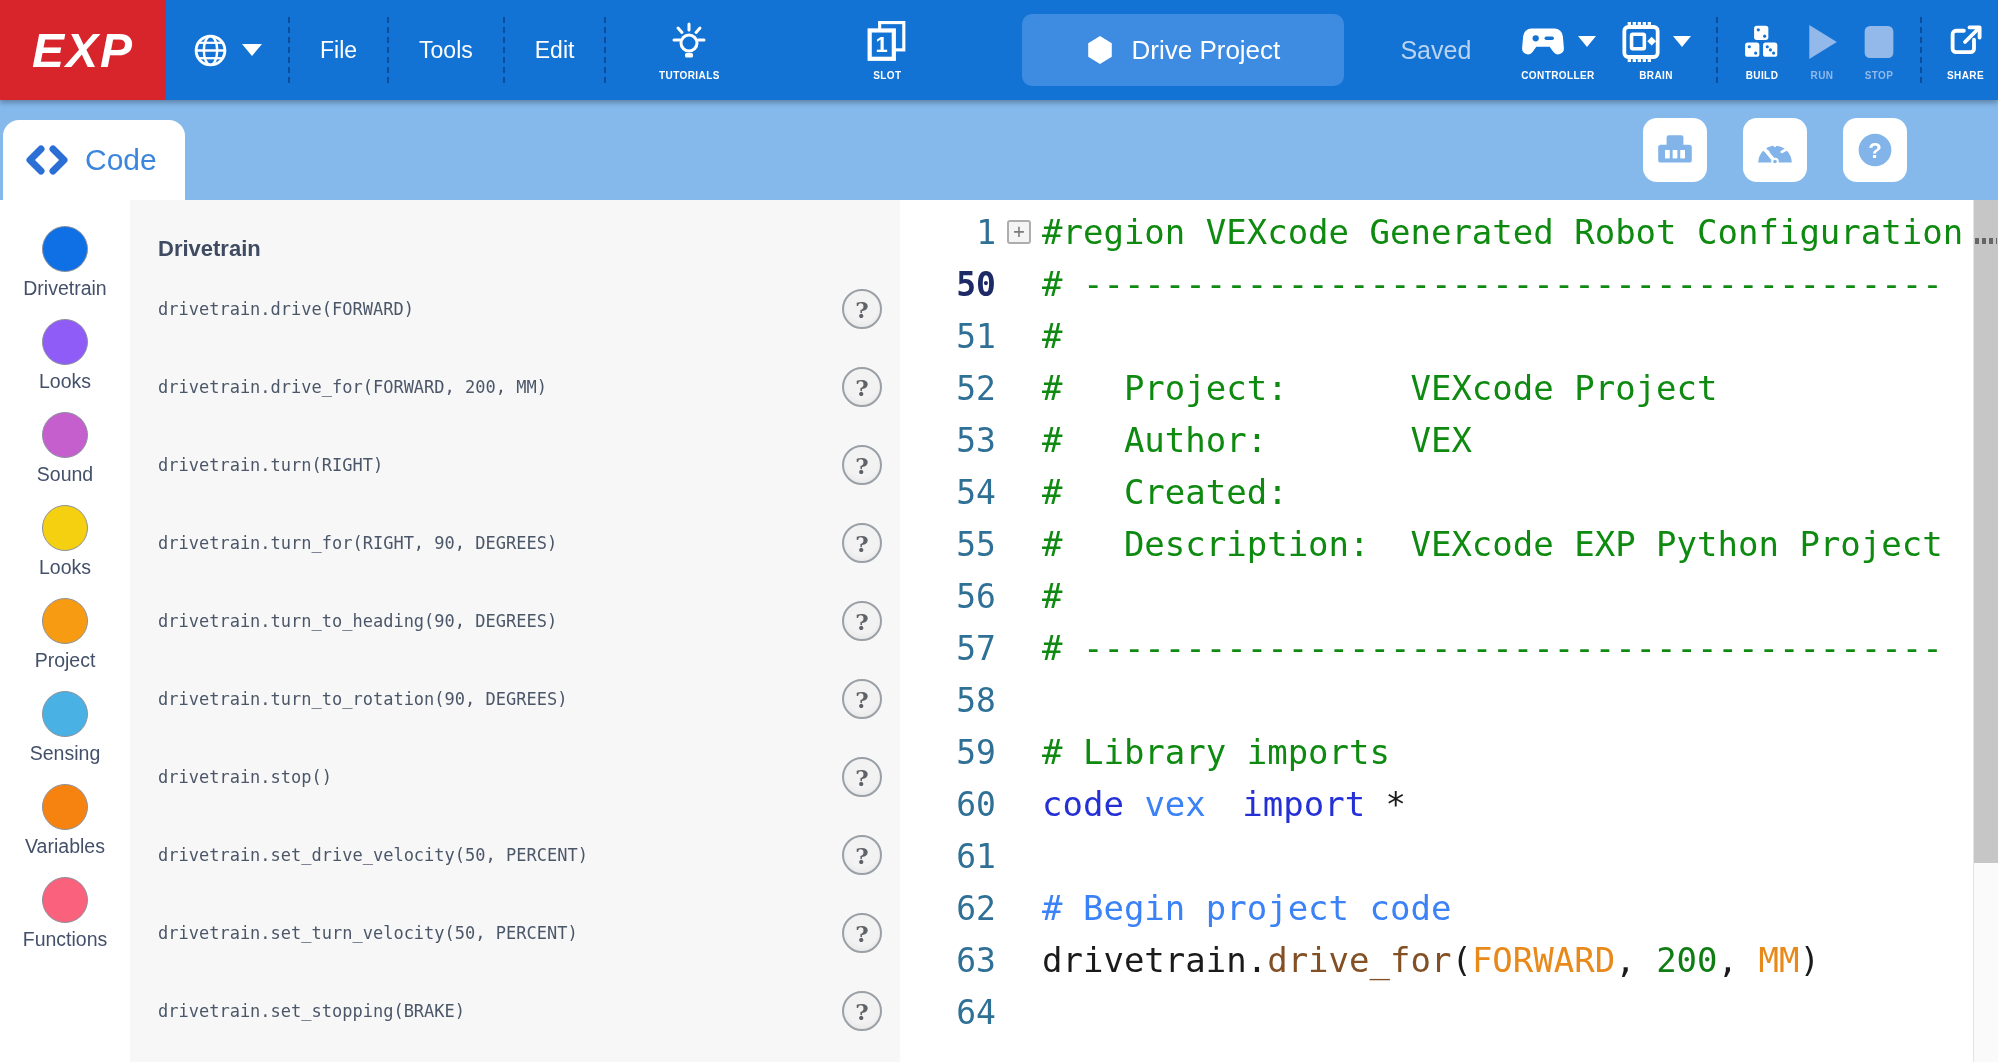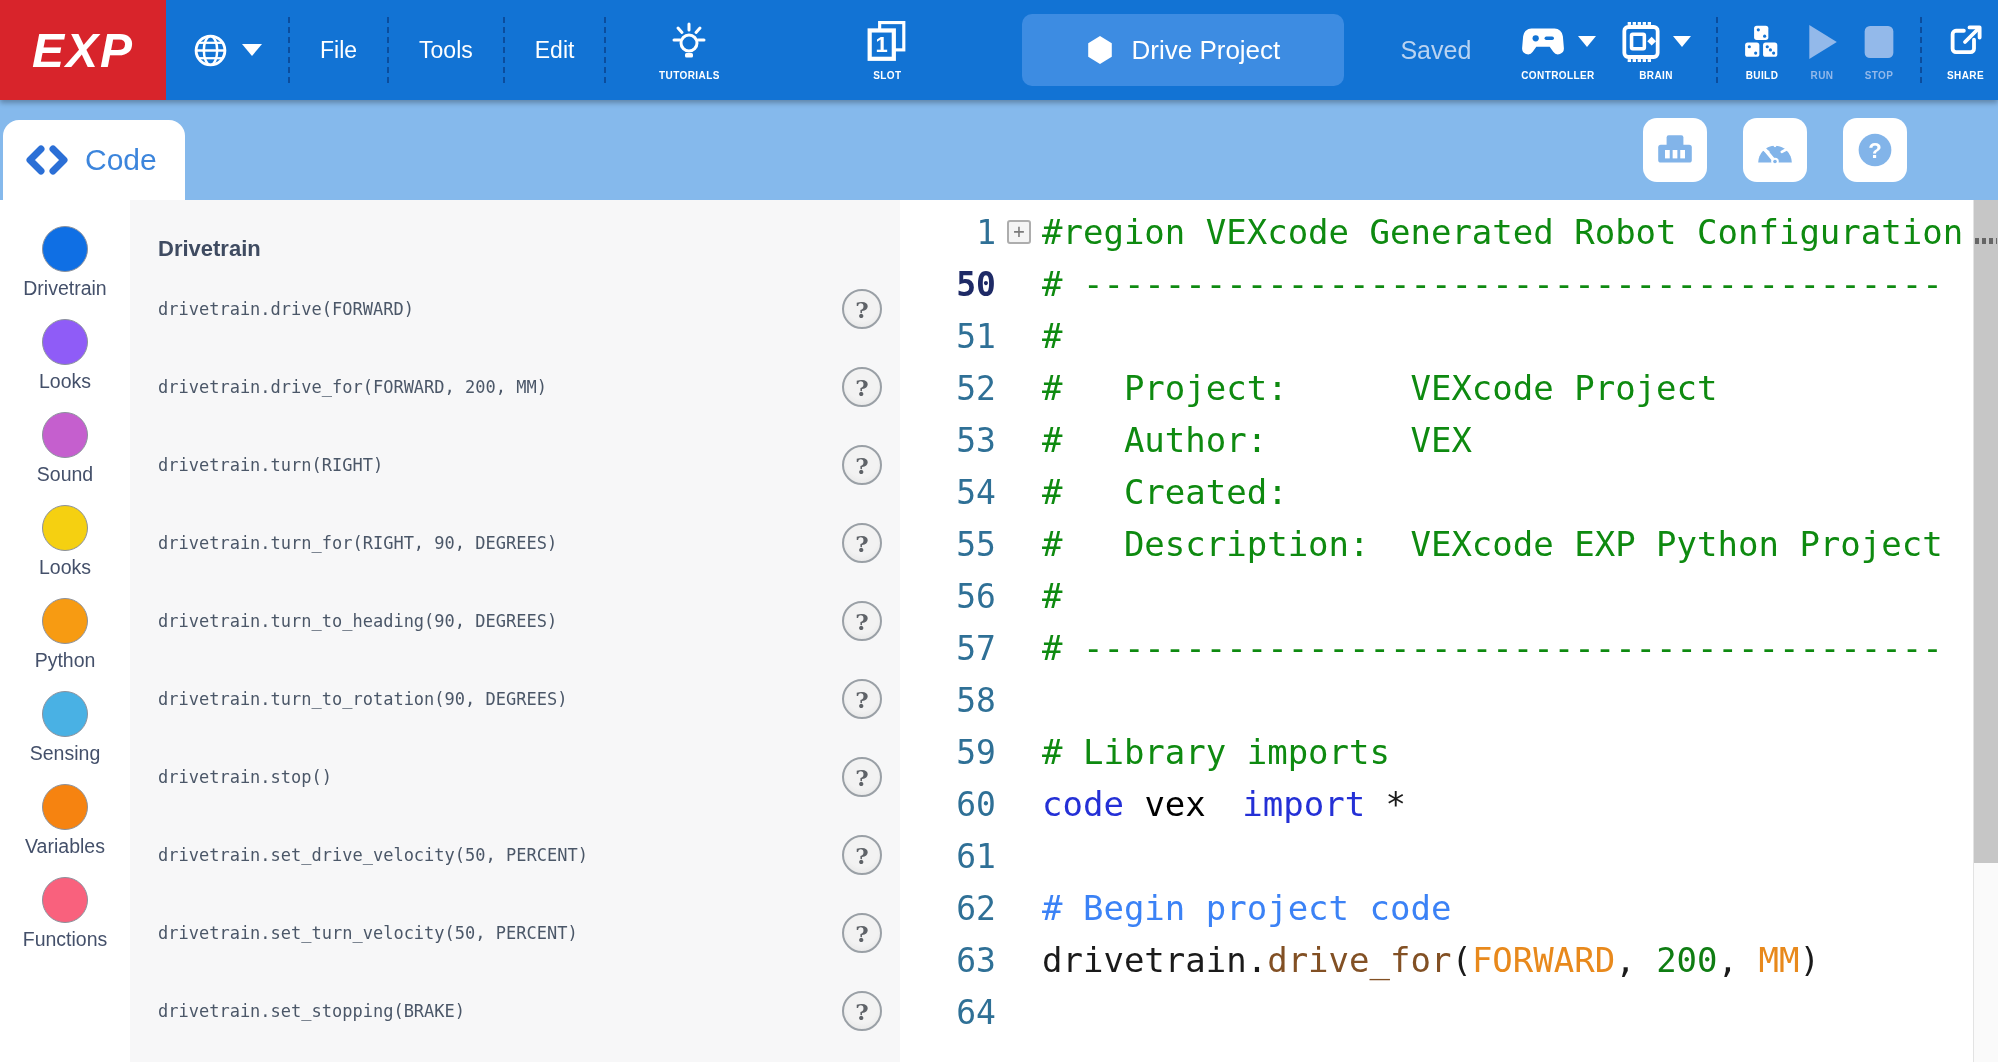--- a/index.html
+++ b/index.html
@@ -314,21 +314,21 @@
       <div class="cat-item">
     <span class="cat-circle" style="background: rgb(197, 95, 206);"></span>
     <span class="cat-label">Sound</span>
   </div>
       <div class="cat-item">
     <span class="cat-circle" style="background: rgb(245, 208, 17);"></span>
     <span class="cat-label">Looks</span>
   </div>
       <div class="cat-item">
     <span class="cat-circle" style="background: rgb(247, 155, 18);"></span>
-    <span class="cat-label">Python</span>
+    <span class="cat-label">Project</span>
   </div>
       <div class="cat-item">
     <span class="cat-circle" style="background: rgb(73, 177, 228);"></span>
     <span class="cat-label">Sensing</span>
   </div>
       <div class="cat-item">
     <span class="cat-circle" style="background: rgb(246, 131, 16);"></span>
     <span class="cat-label">Variables</span>
   </div>
       <div class="cat-item">
@@ -460,21 +460,21 @@
     <span class="ln-fold">
             <span class="fold-box"></span>
           </span>
     <span class="ln-code"><span style="color: rgb(14, 138, 16);"># Library imports</span></span>
   </div>
         <div class="ln">
     <span class="ln-num">60</span>
     <span class="ln-fold">
             <span class="fold-box"></span>
           </span>
-    <span class="ln-code"><span style="color: rgb(36, 48, 214);">code</span><span style="color: rgb(26, 26, 26);"> </span><span style="color: #000000;">vex</span><span style="color: rgb(26, 26, 26);"> </span><span style="color: rgb(36, 48, 214); margin-left: 16px;">import</span><span style="color: rgb(26, 26, 26);"> *</span></span>
+    <span class="ln-code"><span style="color: rgb(36, 48, 214);">code</span><span style="color: rgb(26, 26, 26);"> </span><span style="color: #3b82f6;">vex</span><span style="color: rgb(26, 26, 26);"> </span><span style="color: rgb(36, 48, 214); margin-left: 16px;">import</span><span style="color: rgb(26, 26, 26);"> *</span></span>
   </div>
         <div class="ln">
     <span class="ln-num">61</span>
     <span class="ln-fold">
             <span class="fold-box"></span>
           </span>
     <span class="ln-code"></span>
   </div>
         <div class="ln">
     <span class="ln-num">62</span>

